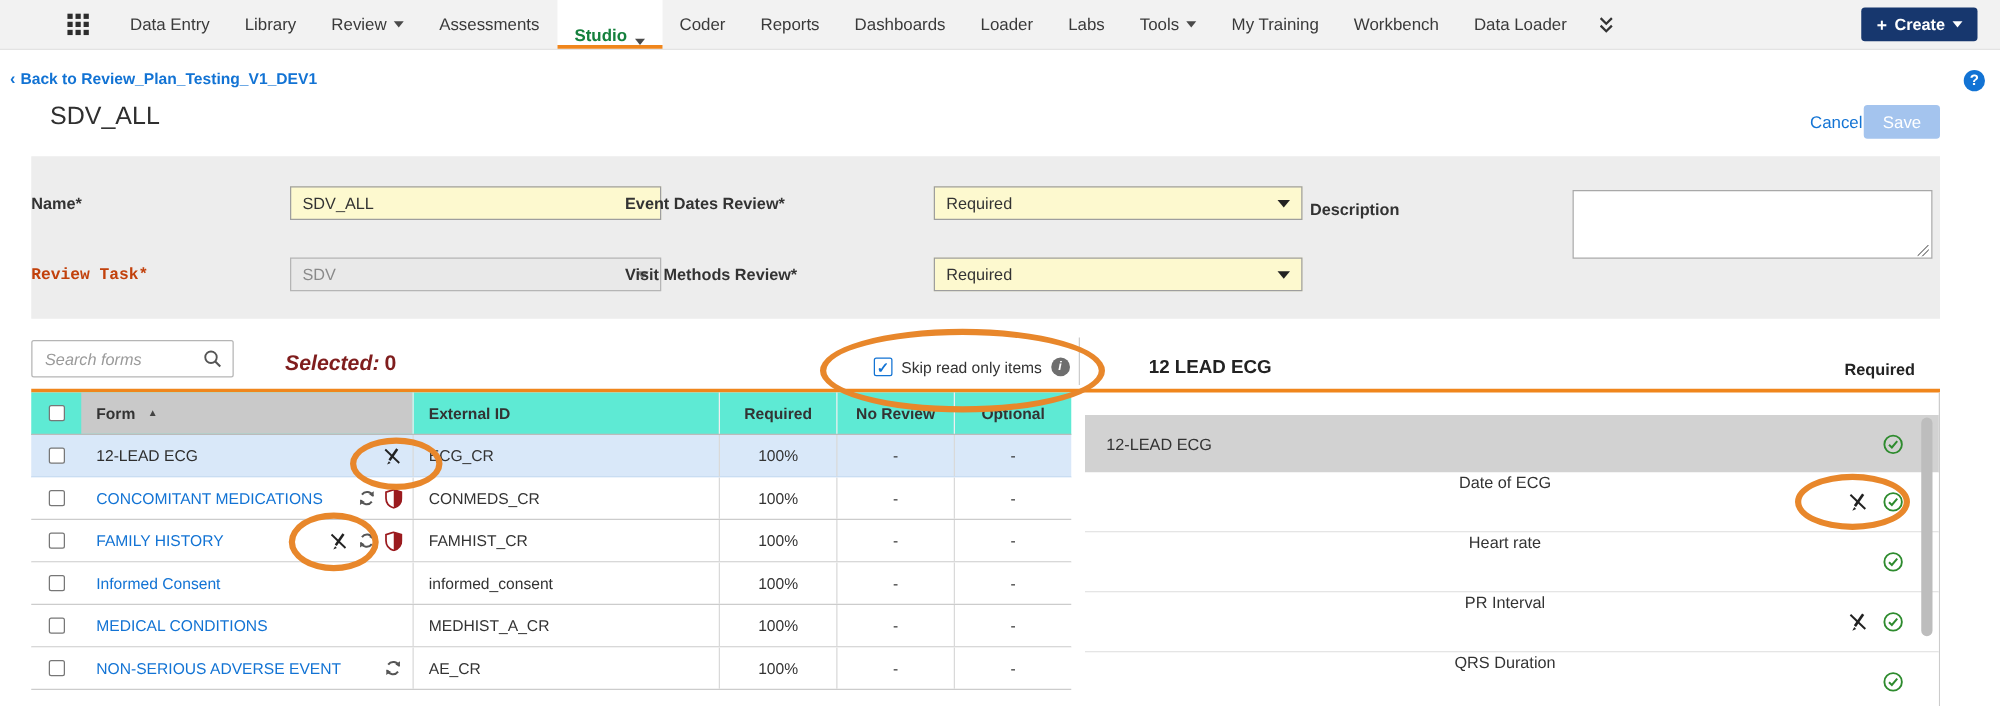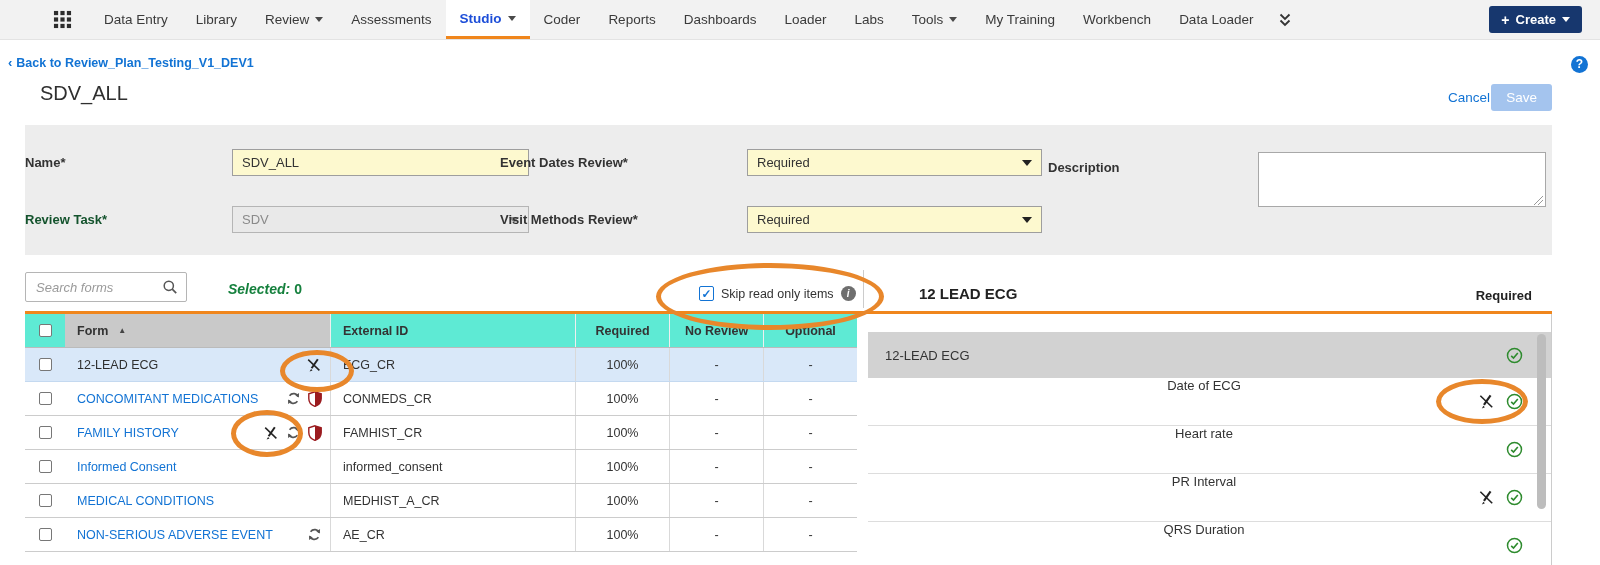--- a/index.html
+++ b/index.html
@@ -2,54 +2,54 @@
 <html><head>
 <meta charset="utf-8">
 <style>
   * { margin:0; padding:0; box-sizing:border-box; }
   html,body { width:1600px; height:565px; background:#fff; font-family:"Liberation Sans", sans-serif; overflow:hidden; position:relative; color:#333; }
 
   
   .nav { position:absolute; top:0; left:0; width:1600px; height:40px; background:#f2f2f2; border-bottom:1px solid #e3e3e3; display:flex; align-items:stretch;padding-left:37px; }
   .nav-grid { display:flex; align-items:center; padding:0 18px 0 16px; cursor:pointer; }
   .nav-item { display:flex; align-items:center; gap:6px; padding:0 14px; font-size:13.5px; color:#3a3a3a; cursor:pointer; white-space:nowrap; }
-  .nav-item.active { background:#fff; border-bottom:3px solid #F0861C; font-weight:bold; color:#1d4ed8; }
+  .nav-item.active { background:#fff; border-bottom:3px solid #F0861C; font-weight:bold; color:#15803d;align-items:flex-end; }
   .caret-down { width:0; height:0; border-left:4px solid transparent; border-right:4px solid transparent; border-top:5px solid #4a4a4a; display:inline-block; }
   .nav-spacer { flex:1; }
   .nav-chevrons { display:flex; align-items:center; padding:0 10px; cursor:pointer; }
   .create-btn { align-self:center; margin-right:18px; background:#17376E; color:#fff; font-size:13px; font-weight:bold; border:none; border-radius:3px; padding:6px 12px; display:flex; align-items:center; gap:6px; cursor:pointer; }
   .create-btn .plus { font-size:14px; font-weight:bold; line-height:1; }
   .create-btn .caret-down { border-top-color:#fff; }
 
   
   .back-link { position:absolute; top:55px; left:8px; font-size:12.5px; font-weight:bold; color:#1273D4; cursor:pointer; display:flex; align-items:center; gap:4px; }
   .back-chev { font-size:13px; font-weight:bold; }
   .help-icon { position:absolute; top:56px; right:12px; width:17px; height:17px; border-radius:50%; background:#1273D4; color:#fff; font-size:12px; font-weight:bold; text-align:center; line-height:17px; cursor:pointer; }
   .page-title { position:absolute; top:82px; left:40px; font-size:20px; color:#2f2f2f; }
   .cancel-link { position:absolute; top:90px; right:110px; font-size:13.5px; color:#1273D4; cursor:pointer; }
   .save-btn { position:absolute; top:84px; right:48px; background:#A4C4EE; color:#fff; font-size:13.5px; border:none; border-radius:3px; padding:6px 15px; cursor:default; }
 
   
   .form-panel { position:absolute; top:125px; left:25px; width:1527px; height:130px; background:#EDEDED; }
   .f-label { position:absolute; font-size:13px; font-weight:bold; color:#333; text-align:left; }
-  .f-label.disabled { color:#14532d; }
+  .f-label.disabled { color:#c2410c;font-family:Liberation Mono, monospace; }
   .f-input { position:absolute; height:27px; border:1px solid #9e9e9e; background:#FDF9CF; font-size:13px; color:#333; padding:0 9px; font-family:"Liberation Sans",sans-serif; }
   .f-select { position:absolute; height:27px; border:1px solid #9e9e9e; background:#FDF9CF; font-size:13px; color:#333; padding:0 26px 0 9px; display:flex; align-items:center; cursor:pointer; }
   .f-select .caret-down { position:absolute; right:9px; top:10px; border-left:5px solid transparent; border-right:5px solid transparent; border-top:6px solid #222; }
   .f-select.disabled { background:#E9E9E9; border-color:#b5b5b5; color:#8a8a8a; cursor:default; }
   .f-select.disabled .caret-down { border-top-color:#8a8a8a; }
   .f-textarea { position:absolute; left:1233px; top:27px; width:288px; height:55px; border:1px solid #a8a8a8; background:#fff; resize:none; font-family:"Liberation Sans",sans-serif; font-size:13px; padding:4px 6px; }
   .resize-handle { position:absolute; left:1509px; top:71px; width:9px; height:9px; background:linear-gradient(135deg, transparent 0 45%, #999 45% 52%, transparent 52% 68%, #999 68% 75%, transparent 75%); pointer-events:none; }
 
   
   .search-box { position:absolute; top:272px; left:25px; width:162px; height:30px; border:1px solid #b5b5b5; border-radius:2px; background:#fff; display:flex; align-items:center; }
   .search-box input { flex:1; border:none; outline:none; background:transparent; font-style:italic; font-size:13px; color:#555; padding:0 4px 0 10px; width:120px; font-family:"Liberation Sans",sans-serif; }
   .search-box input::placeholder { color:#9a9a9a; font-style:italic; }
   .search-icon-wrap { padding-right:8px; display:flex; align-items:center; cursor:pointer; }
-  .selected-wrap { position:absolute; top:281px; left:228px; font-size:14px; color:#15803d; }
+  .selected-wrap { position:absolute; top:281px; left:228px; font-size:17px; color:#7f1d1d; }
   .selected-wrap .sel-label { font-style:italic; font-weight:bold; }
   .selected-wrap .sel-count { font-weight:bold; margin-left:4px; }
   .skip-wrap { position:absolute; top:286px; left:699px; display:flex; align-items:center; gap:7px; }
   .skip-cb { width:15px; height:15px; border:1px solid #1273D4; border-radius:2px; background:#fff; color:#1273D4; font-size:12px; font-weight:bold; text-align:center; line-height:14px; cursor:pointer; }
   .skip-label { font-size:12.5px; color:#333; }
   .info-icon { width:15px; height:15px; border-radius:50%; background:#6e6e6e; color:#fff; font-size:10px; font-weight:bold; font-style:italic; text-align:center; line-height:15px; cursor:pointer; }
   .toolbar-divider { position:absolute; top:270px; left:863px; height:38px; border-left:1px solid #ccc; }
   .panel-title { position:absolute; top:285px; left:919px; font-size:15px; font-weight:bold; color:#222; }
   .panel-status { position:absolute; top:288px; right:68px; font-size:13px; font-weight:bold; color:#222; }
 

